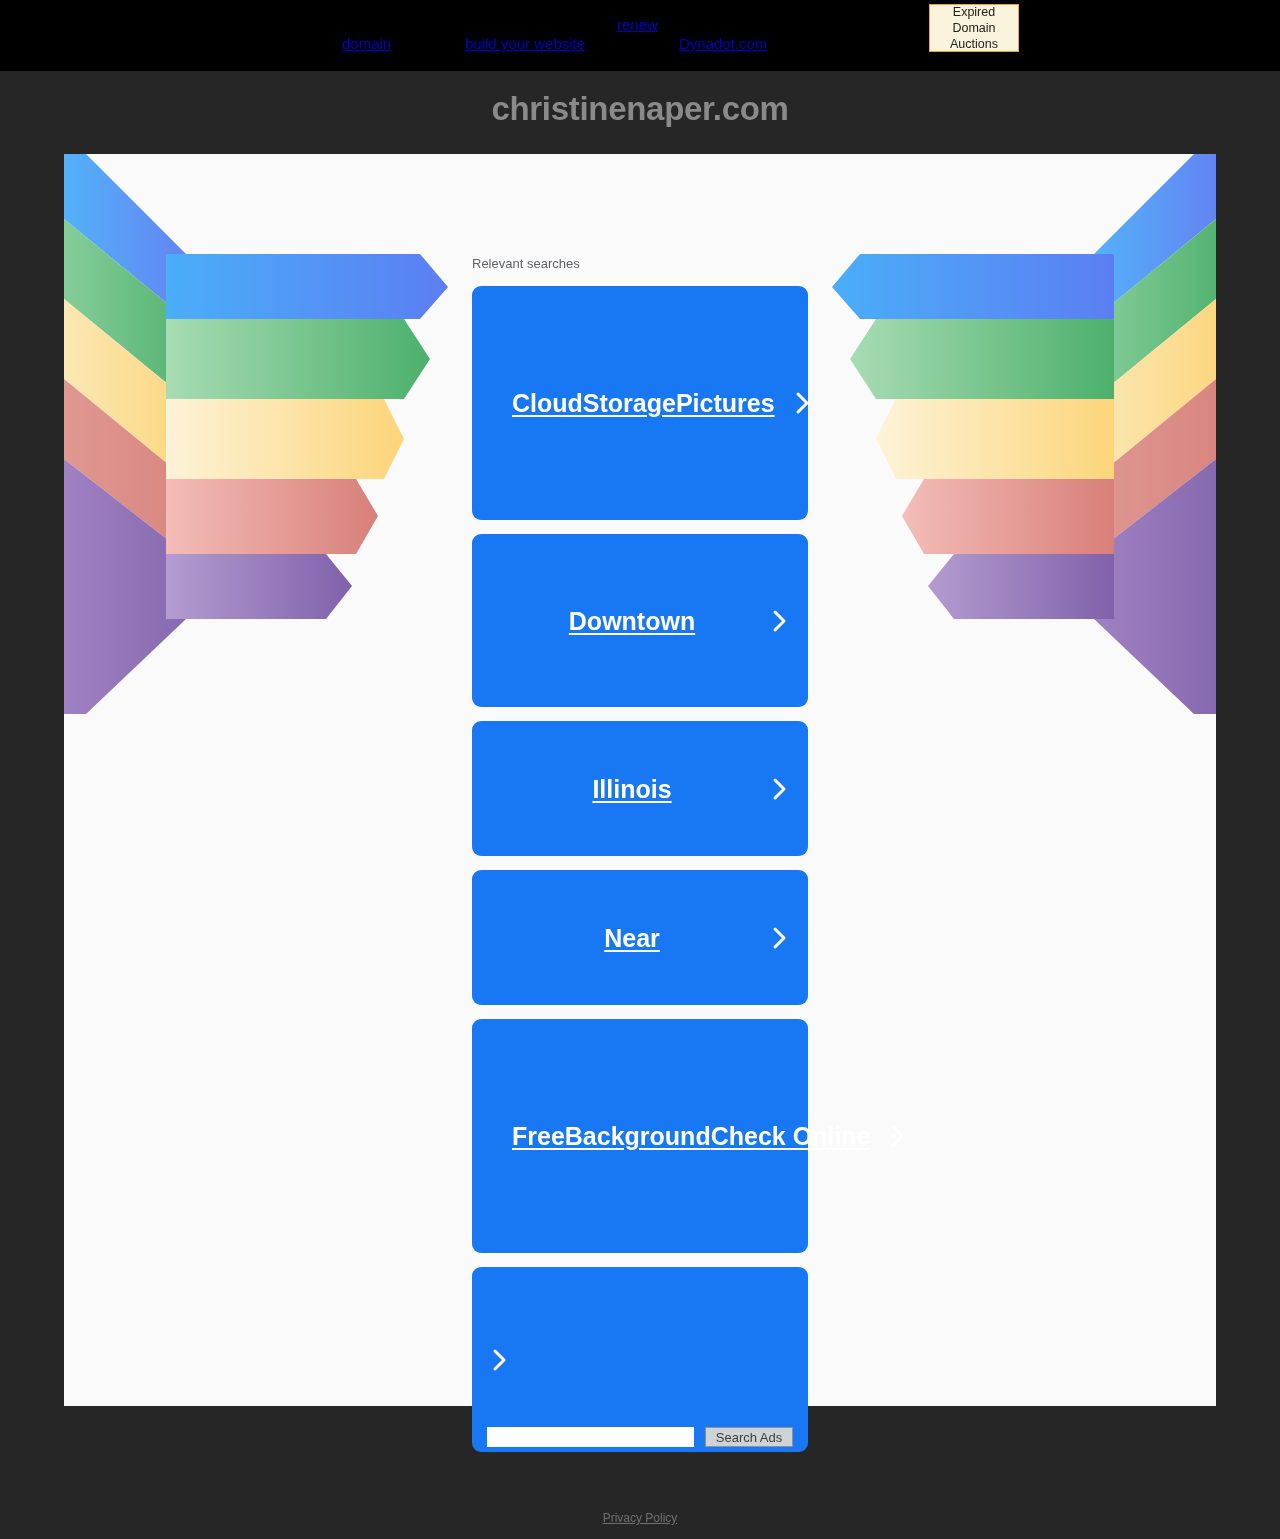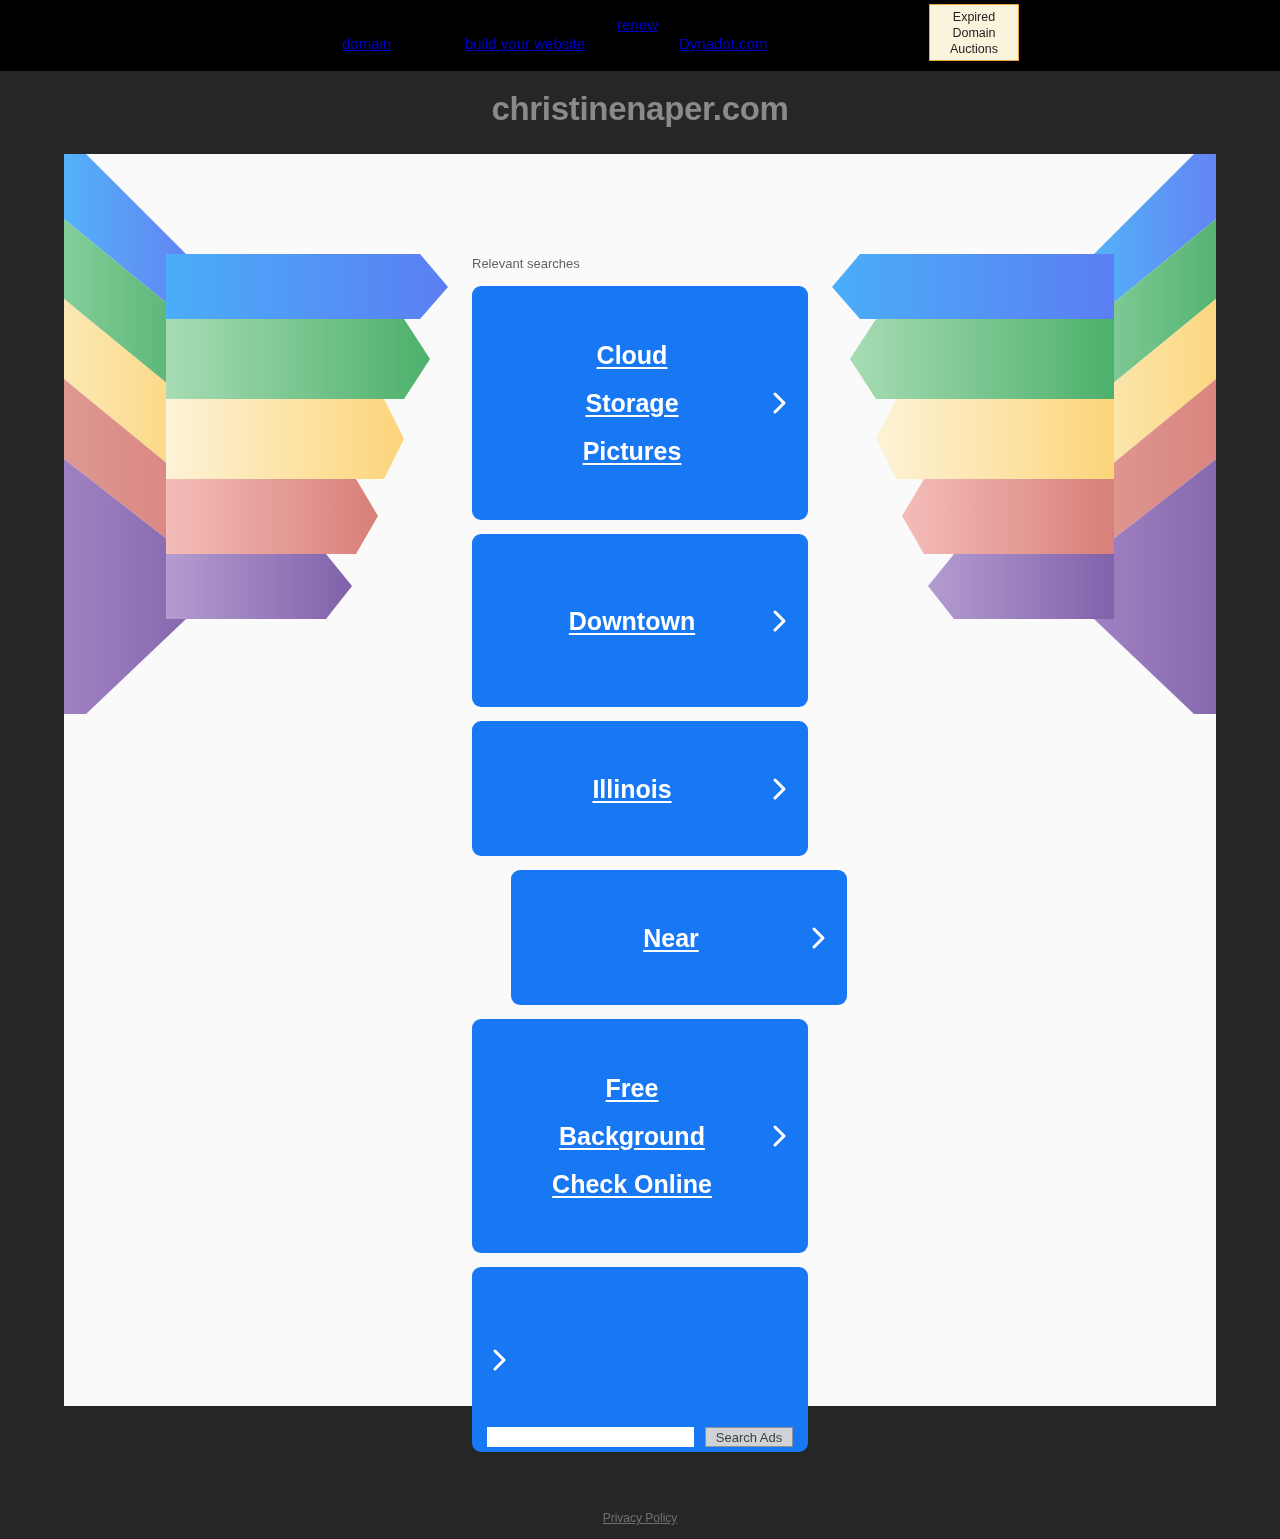--- a/index.html
+++ b/index.html
@@ -31,21 +31,21 @@
     cursor: pointer;
   }
   #nav-domain   { left: 342px; top: 35px; }
   #nav-build    { left: 465px; top: 35px; }
   #nav-renew    { left: 617px; top: 16px; }
   #nav-dynadot  { left: 679px; top: 35px; }
 
   #auction-box {
     position: absolute;
     left: 929px; top: 4px;
-    width: 90px; height: 57px;
+    width: 90px; height: 48px;
     background: #faf4dc;
     border: 1px solid #e8a33d;
     box-shadow: 2px 2px 0 rgba(0,0,0,0.35);
     display: flex;
     flex-direction: column;
     align-items: center;
     justify-content: center;
     cursor: pointer;
   }
   #auction-box span {
@@ -102,21 +102,21 @@
     background: #1877F2;
     border-radius: 9px;
     margin-bottom: 14px;
     display: flex;
     align-items: center;
     cursor: pointer;
   }
   .ad-text-wrap {
     flex: 1;
     display: flex;
-    flex-direction: column;
+    flex-direction: row;
     align-items: center;
     justify-content: center;
     padding-left: 40px;
   }
   .ad-line {
     color: #ffffff;
     font-weight: bold;
     font-size: 25px;
     line-height: 48px;
     text-decoration: underline;
@@ -342,21 +342,21 @@
     <div class="ad-card" style="height: 135px;">
       <div class="ad-text-wrap">
         <a class="ad-line">Illinois</a>
       </div>
       <div class="ad-chevron">
         <svg width="22" height="28" viewBox="0 0 22 28" fill="none" aria-hidden="true">
           <path d="M6 5 L15 14 L6 23" stroke="#ffffff" stroke-width="3" stroke-linecap="round" stroke-linejoin="round"></path>
         </svg>
       </div>
     </div>
-    <div class="ad-card" style="height: 135px; margin-left: 39px;">
+    <div class="ad-card" style="height: 135px;">
       <div class="ad-text-wrap">
         <a class="ad-line">Near</a>
       </div>
       <div class="ad-chevron">
         <svg width="22" height="28" viewBox="0 0 22 28" fill="none" aria-hidden="true">
           <path d="M6 5 L15 14 L6 23" stroke="#ffffff" stroke-width="3" stroke-linecap="round" stroke-linejoin="round"></path>
         </svg>
       </div>
     </div>
     <div class="ad-card" style="height: 234px;">

